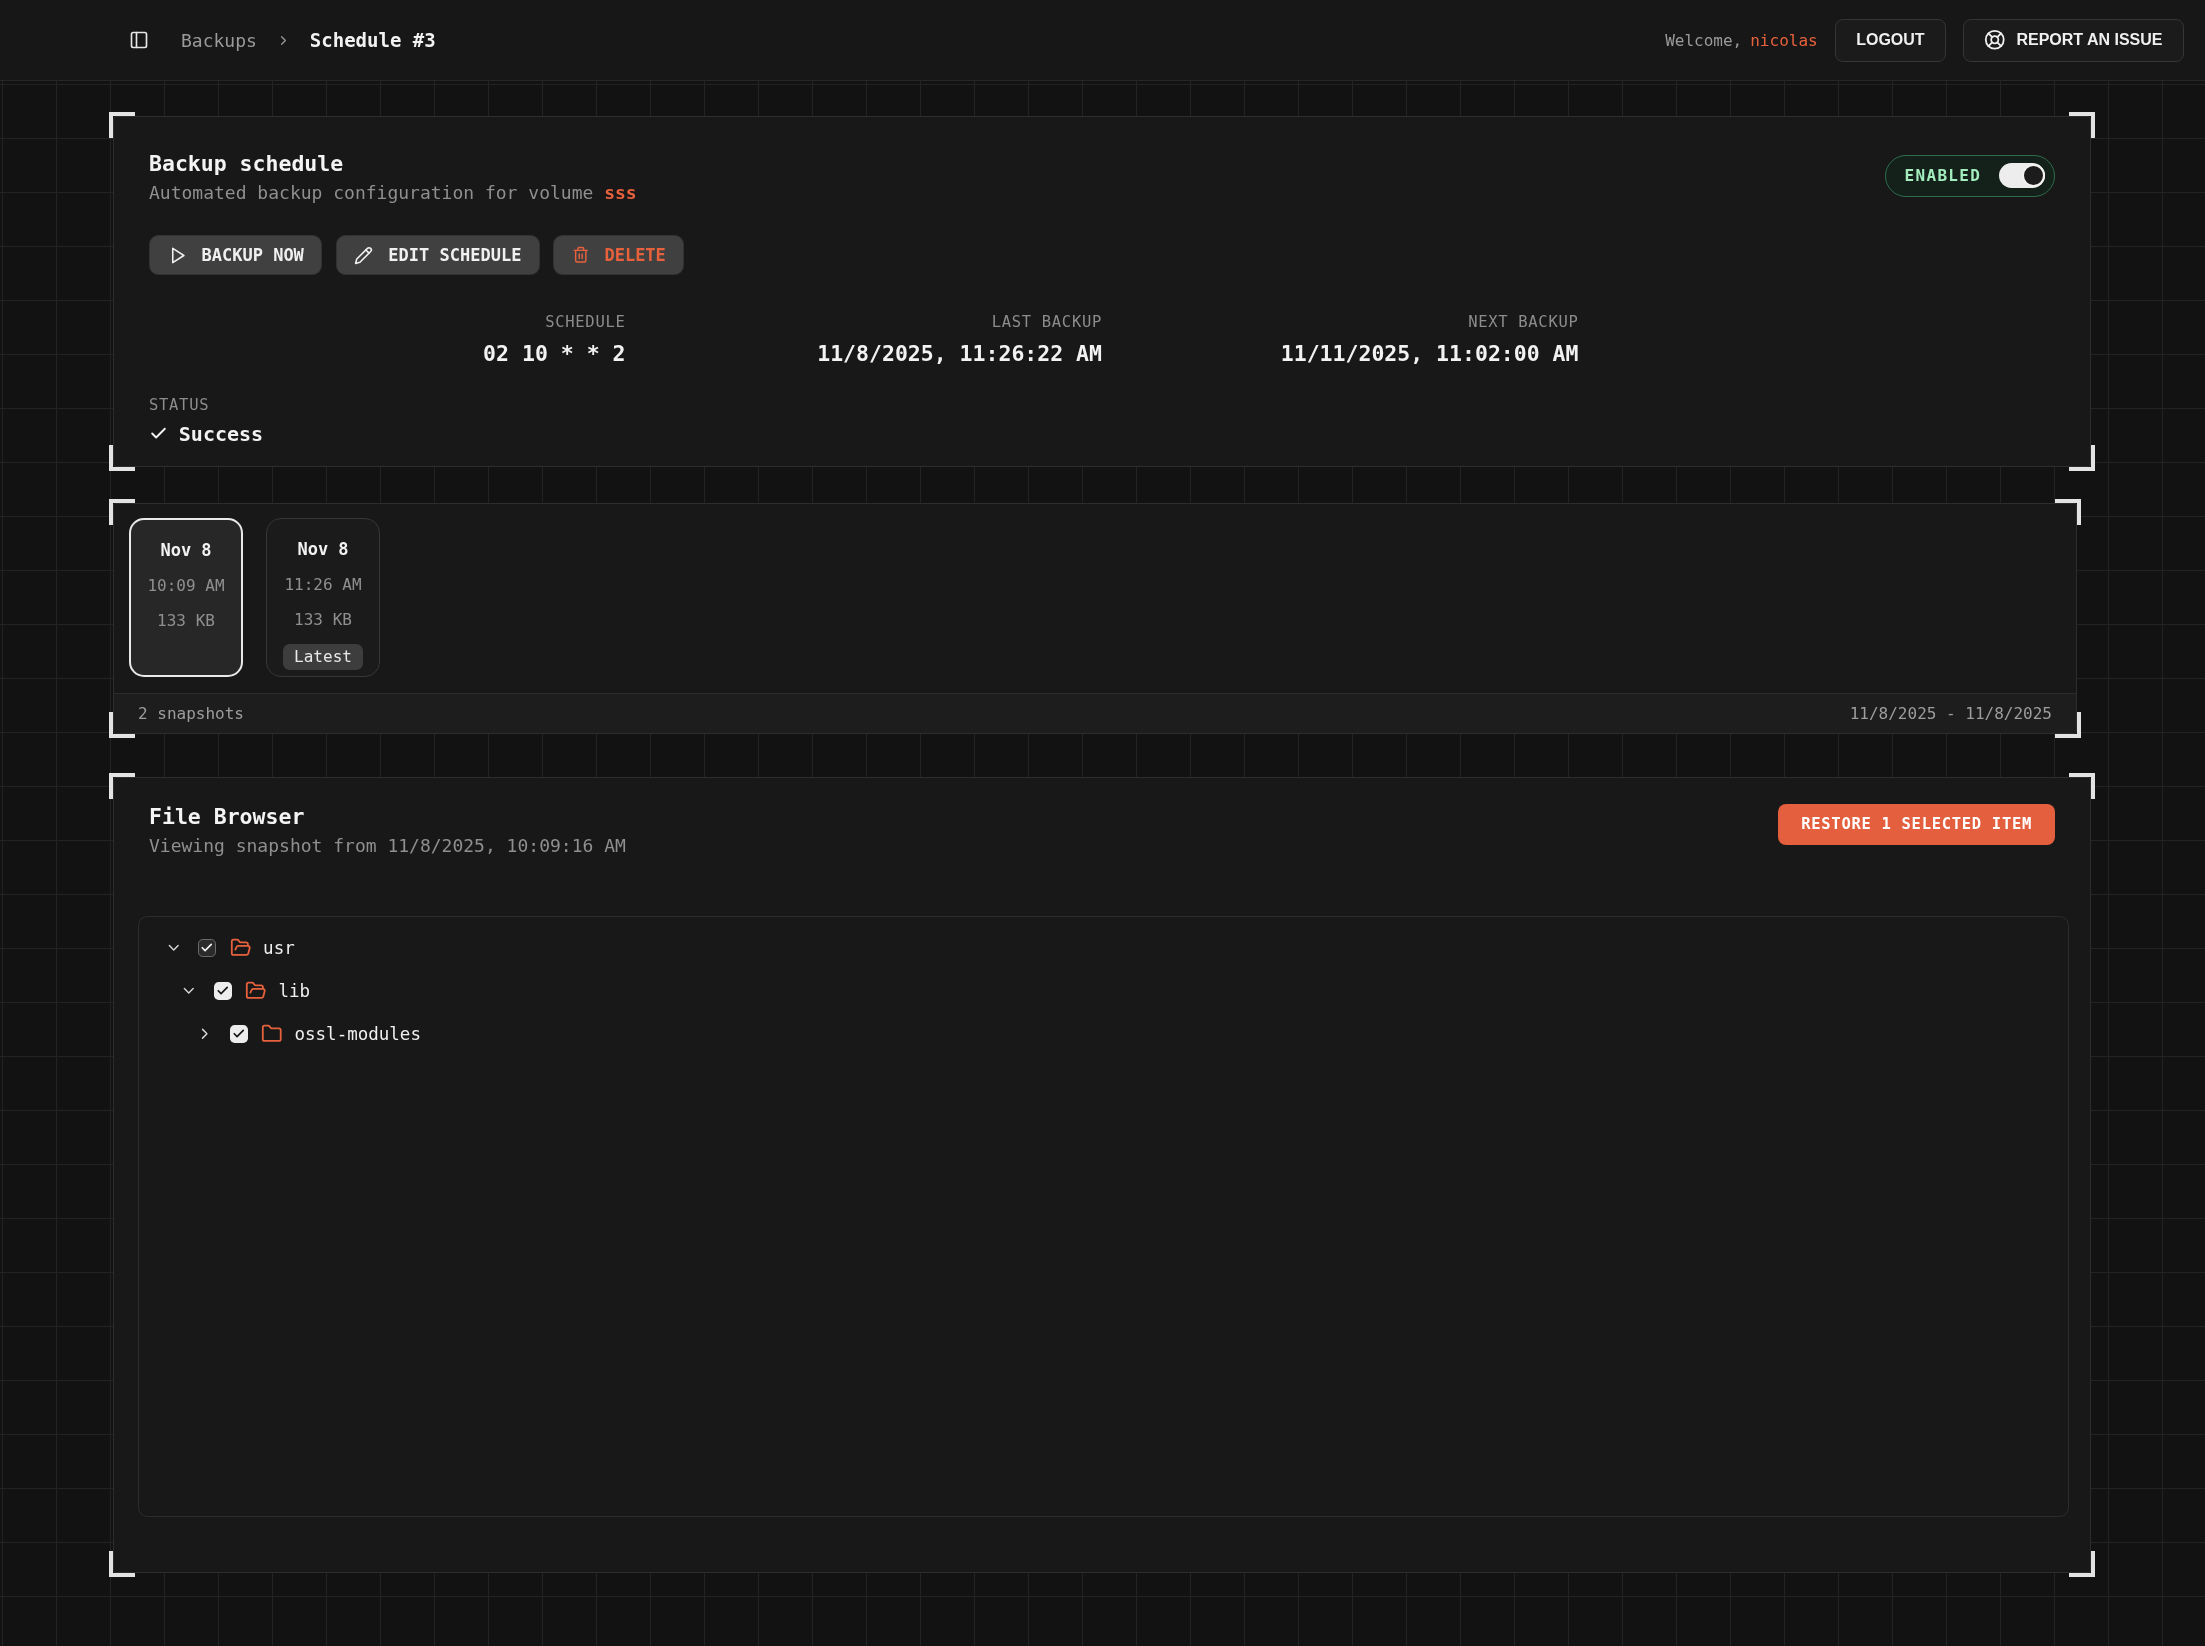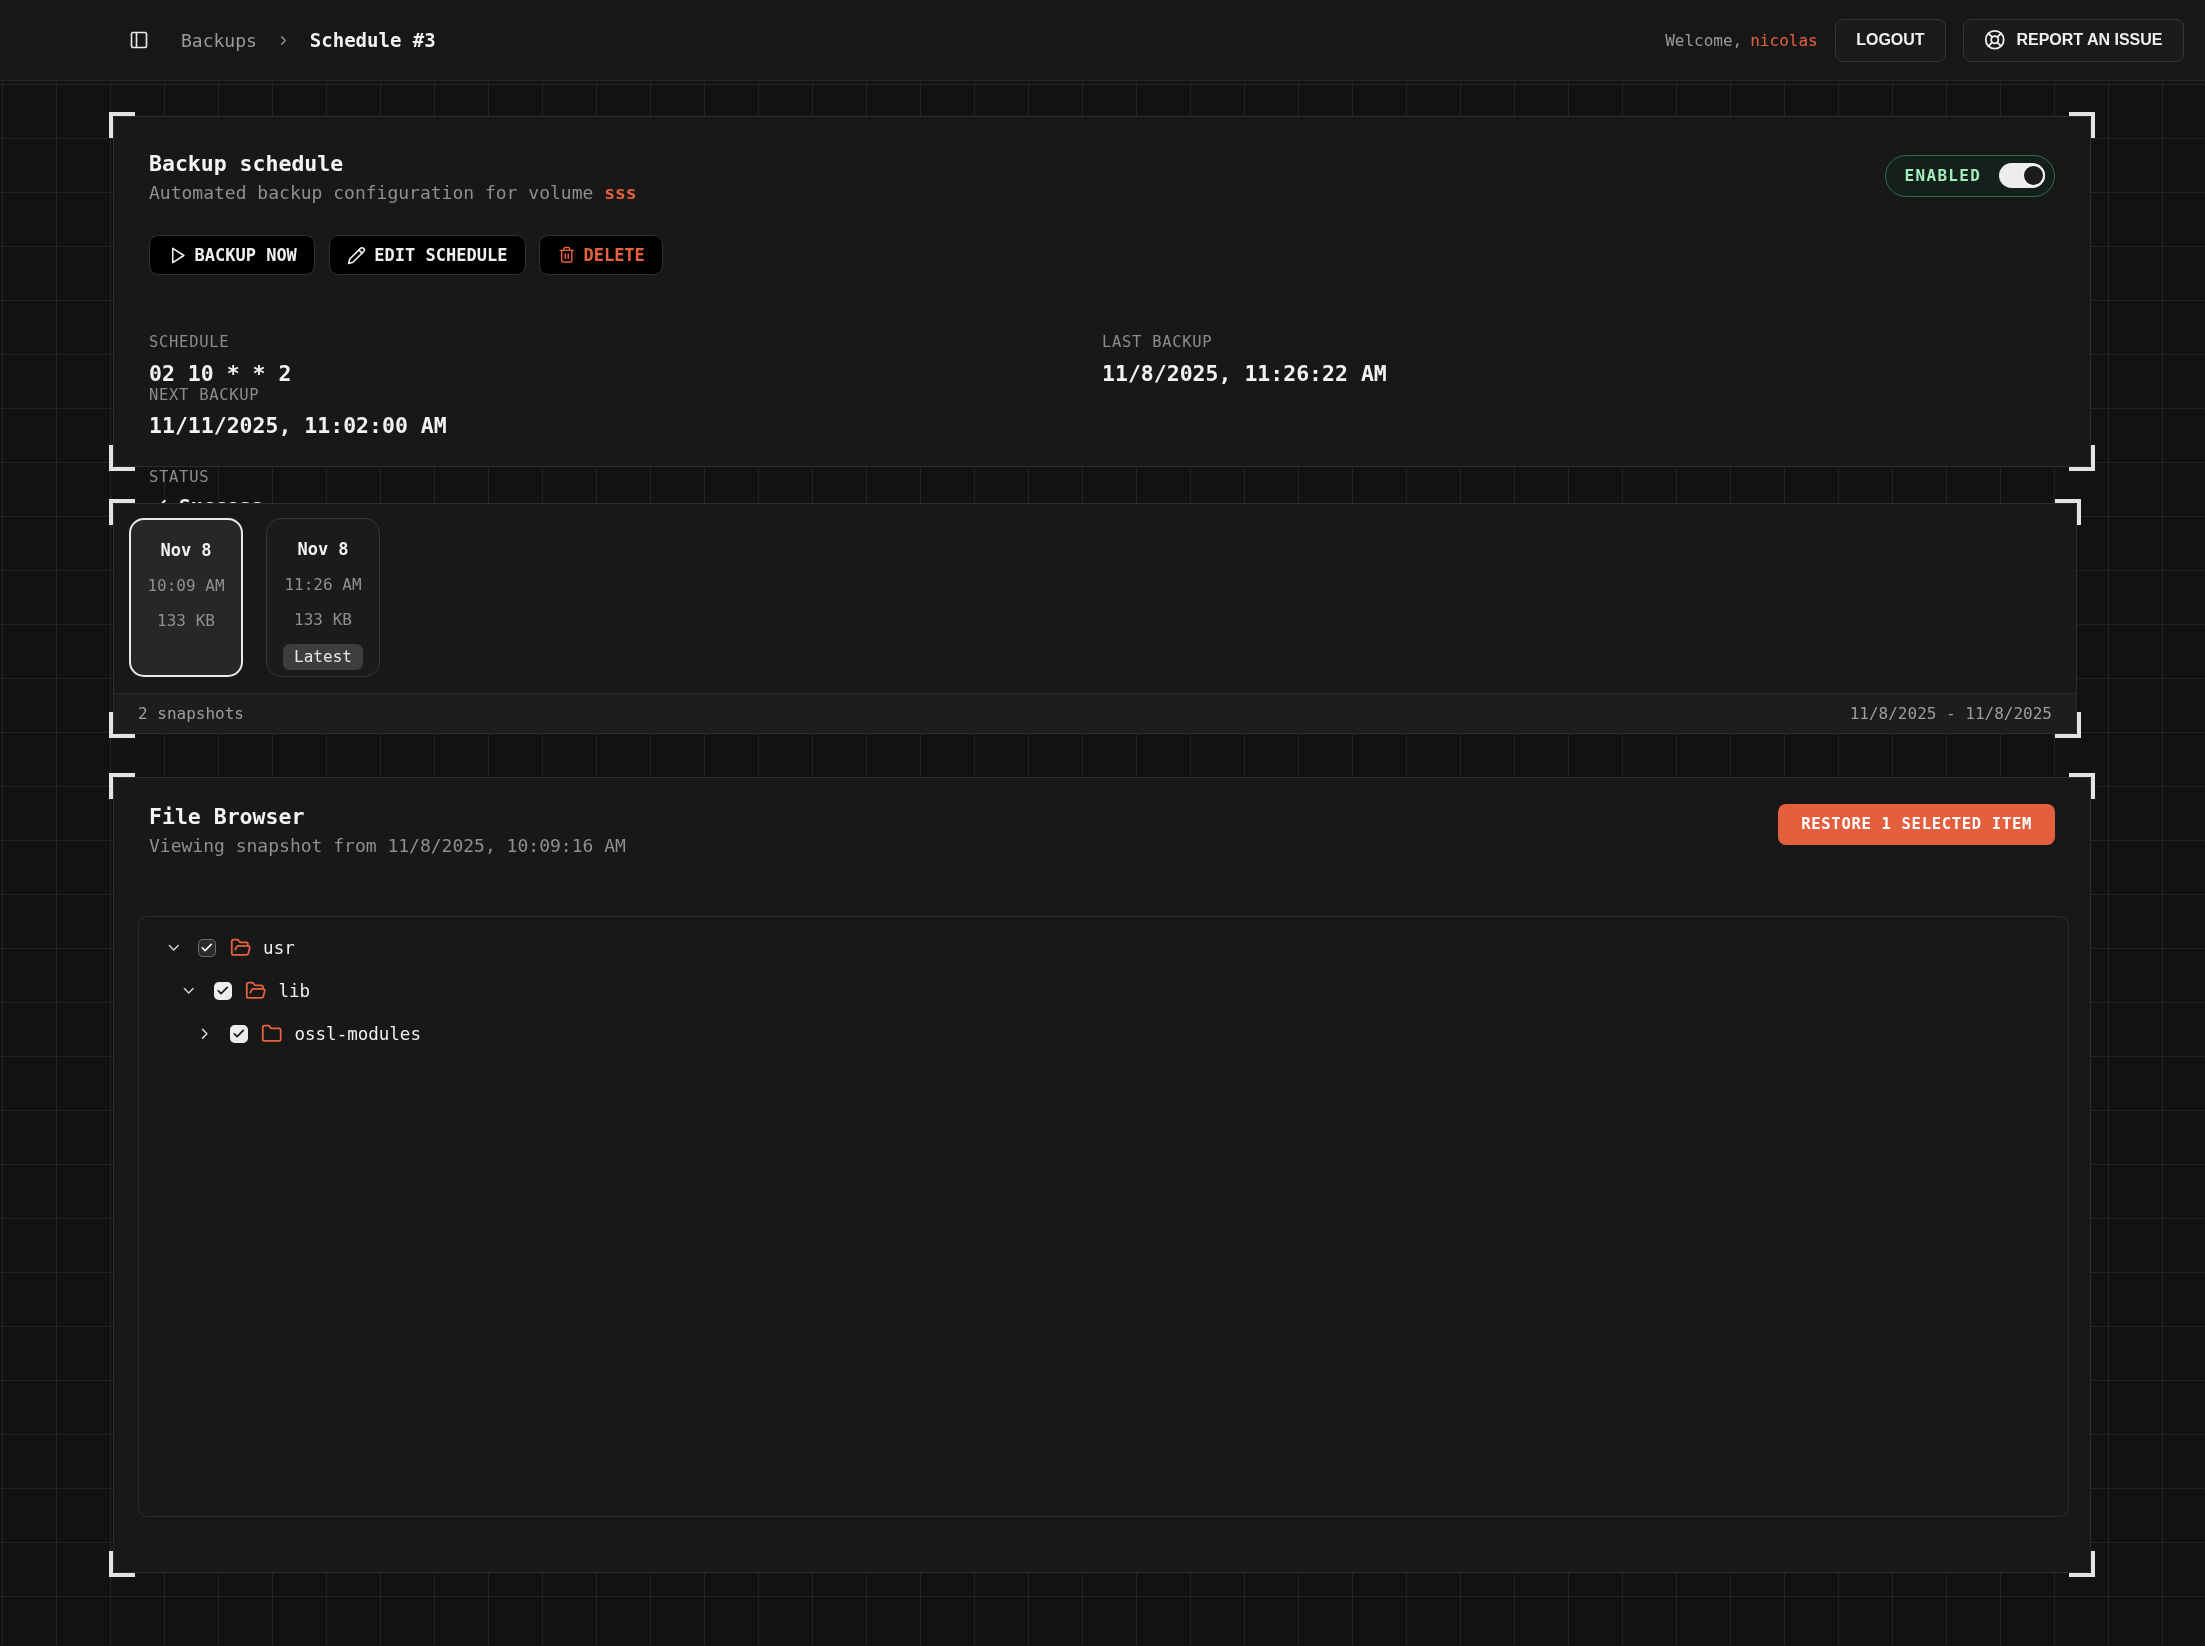--- a/index.html
+++ b/index.html
@@ -63,29 +63,29 @@
     height:42px; padding:0 9.4px 0 19px; border-radius:672px;
     background:#13211a; border:1.3px solid #2f6d4d; cursor:pointer; margin-top:2.7px;
   }
   .toggle-label{ color:#a3ecbe; font-size:16px; font-weight:bold; letter-spacing:1.3px; }
   .track{ width:46px; height:25.6px; border-radius:672px; background:#ededed;
           display:flex; align-items:center; justify-content:flex-end; }
   .knob{ width:23px; height:23px; border-radius:50%; background:#1c1c1c; border:2px solid #f2f2f2; }
 
   .actions{ display:flex; gap:13.5px; margin-top:32px; }
   .act-btn{
-    display:flex; align-items:center; gap:8px;
+    display:flex; align-items:center; gap:15px;
     height:40px; padding:0 17.5px; border-radius:9.4px;
-    background:#000000; border:1.3px solid #323232;
+    background:#404040; border:1.3px solid #323232;
     color:#f0f0f0; font-weight:bold; font-size:17px;
     font-family:inherit; cursor:pointer; white-space:nowrap;
   }
   .act-btn.danger{ color:#e8613d; }
 
-  .fields{ display:grid; grid-template-columns:repeat(2,1fr); margin-top:58px; }
+  .fields{ display:grid; grid-template-columns:repeat(4,1fr); margin-top:38px;text-align:right; }
   .f-label{ font-size:15.5px; color:#8c8c8c; letter-spacing:0.7px; }
   .f-value{ font-size:21.5px; font-weight:bold; color:#f2f2f2; margin-top:9.4px; white-space:nowrap; }
   .status-block{ margin-top:30px; }
   .status-row{ display:flex; align-items:center; gap:10.8px; margin-top:8px; }
   .status-text{ font-size:20px; font-weight:bold; color:#f2f2f2; }
 
   
   #panel-snapshots{ left:113px; top:503px; width:1964px; height:231px; }
   .cards{ display:flex; gap:23px; padding:14px 0 0 15px; }
   .snap-card{

